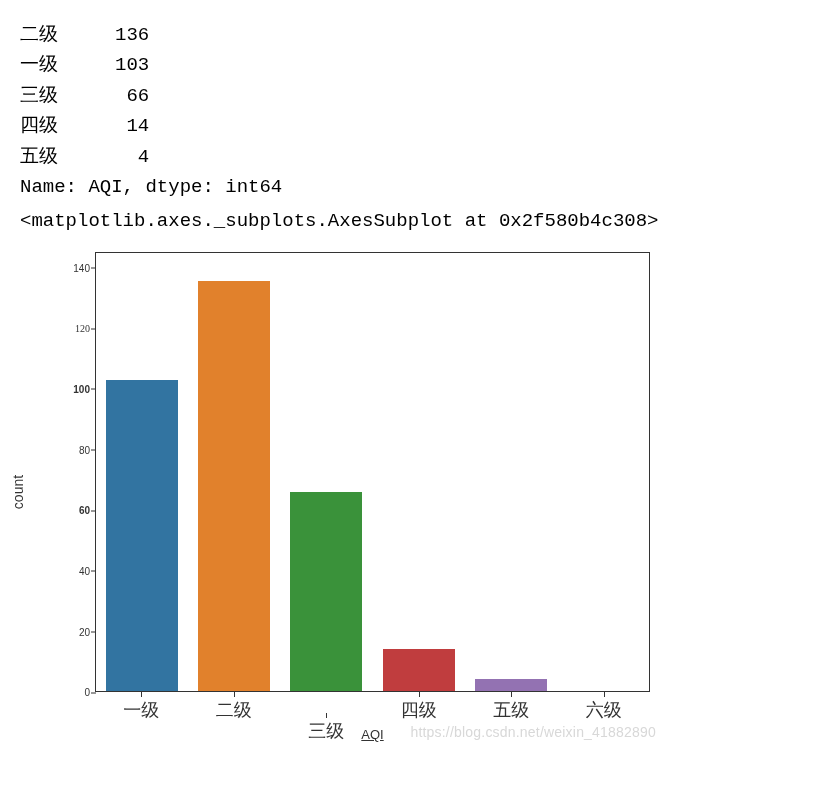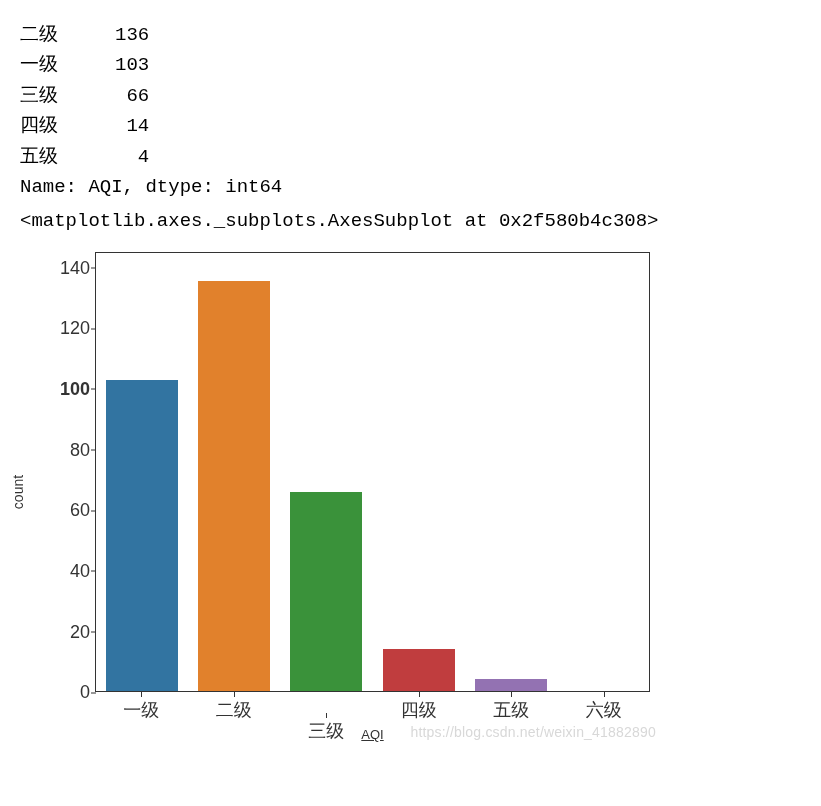--- a/index.html
+++ b/index.html
@@ -42,21 +42,21 @@
     position: absolute;
     left: 30px;
     top: 10px;
     bottom: 50px;
     width: 40px;
   }
   .ytick {
     position: absolute;
     right: 0;
     transform: translateY(50%);
-    font-size: 18px;
+    font-size: 10px;
     color: #333;
     font-family: Arial, sans-serif;
     text-align: right;
     width: 40px;
   }
   .ytick::after{
     content:"";
     position:absolute;
     right:-6px;
     top:50%;
@@ -136,24 +136,24 @@
 
 <div class="repr-line">&lt;matplotlib.axes._subplots.AxesSubplot at 0x2f580b4c308&gt;</div>
 
 <div class="chart-wrap">
   <div class="ylabel">count</div>
 
   <div class="yaxis" id="yaxis">
       <div class="ytick" style="bottom: 0%;">0</div>
       <div class="ytick" style="bottom: 13.7931%;">20</div>
       <div class="ytick" style="bottom: 27.5862%;">40</div>
-      <div class="ytick" style="bottom: 41.3793%;">60</div>
+      <div class="ytick" style="bottom: 41.3793%; font-weight: bold;">60</div>
       <div class="ytick" style="bottom: 55.1724%;">80</div>
       <div class="ytick" style="bottom: 68.9655%; font-weight: bold;">100</div>
-      <div class="ytick" style="bottom: 82.7586%;">120</div>
+      <div class="ytick" style="bottom: 82.7586%; font-family: Liberation Serif, serif;">120</div>
       <div class="ytick" style="bottom: 96.5517%;">140</div>
     </div>
 
   <div class="plot">
     <div class="bars" id="bars">
         <div class="bar" style="left: 1.83333%; width: 13%; height: 71.0345%; background: rgb(50, 116, 161);"></div>
         <div class="bar" style="left: 18.5%; width: 13%; height: 93.7931%; background: rgb(225, 129, 44);"></div>
         <div class="bar" style="left: 35.1667%; width: 13%; height: 45.5172%; background: rgb(58, 146, 58);"></div>
         <div class="bar" style="left: 51.8333%; width: 13%; height: 9.65517%; background: rgb(192, 61, 62);"></div>
         <div class="bar" style="left: 68.5%; width: 13%; height: 2.75862%; background: rgb(147, 114, 178);"></div>

